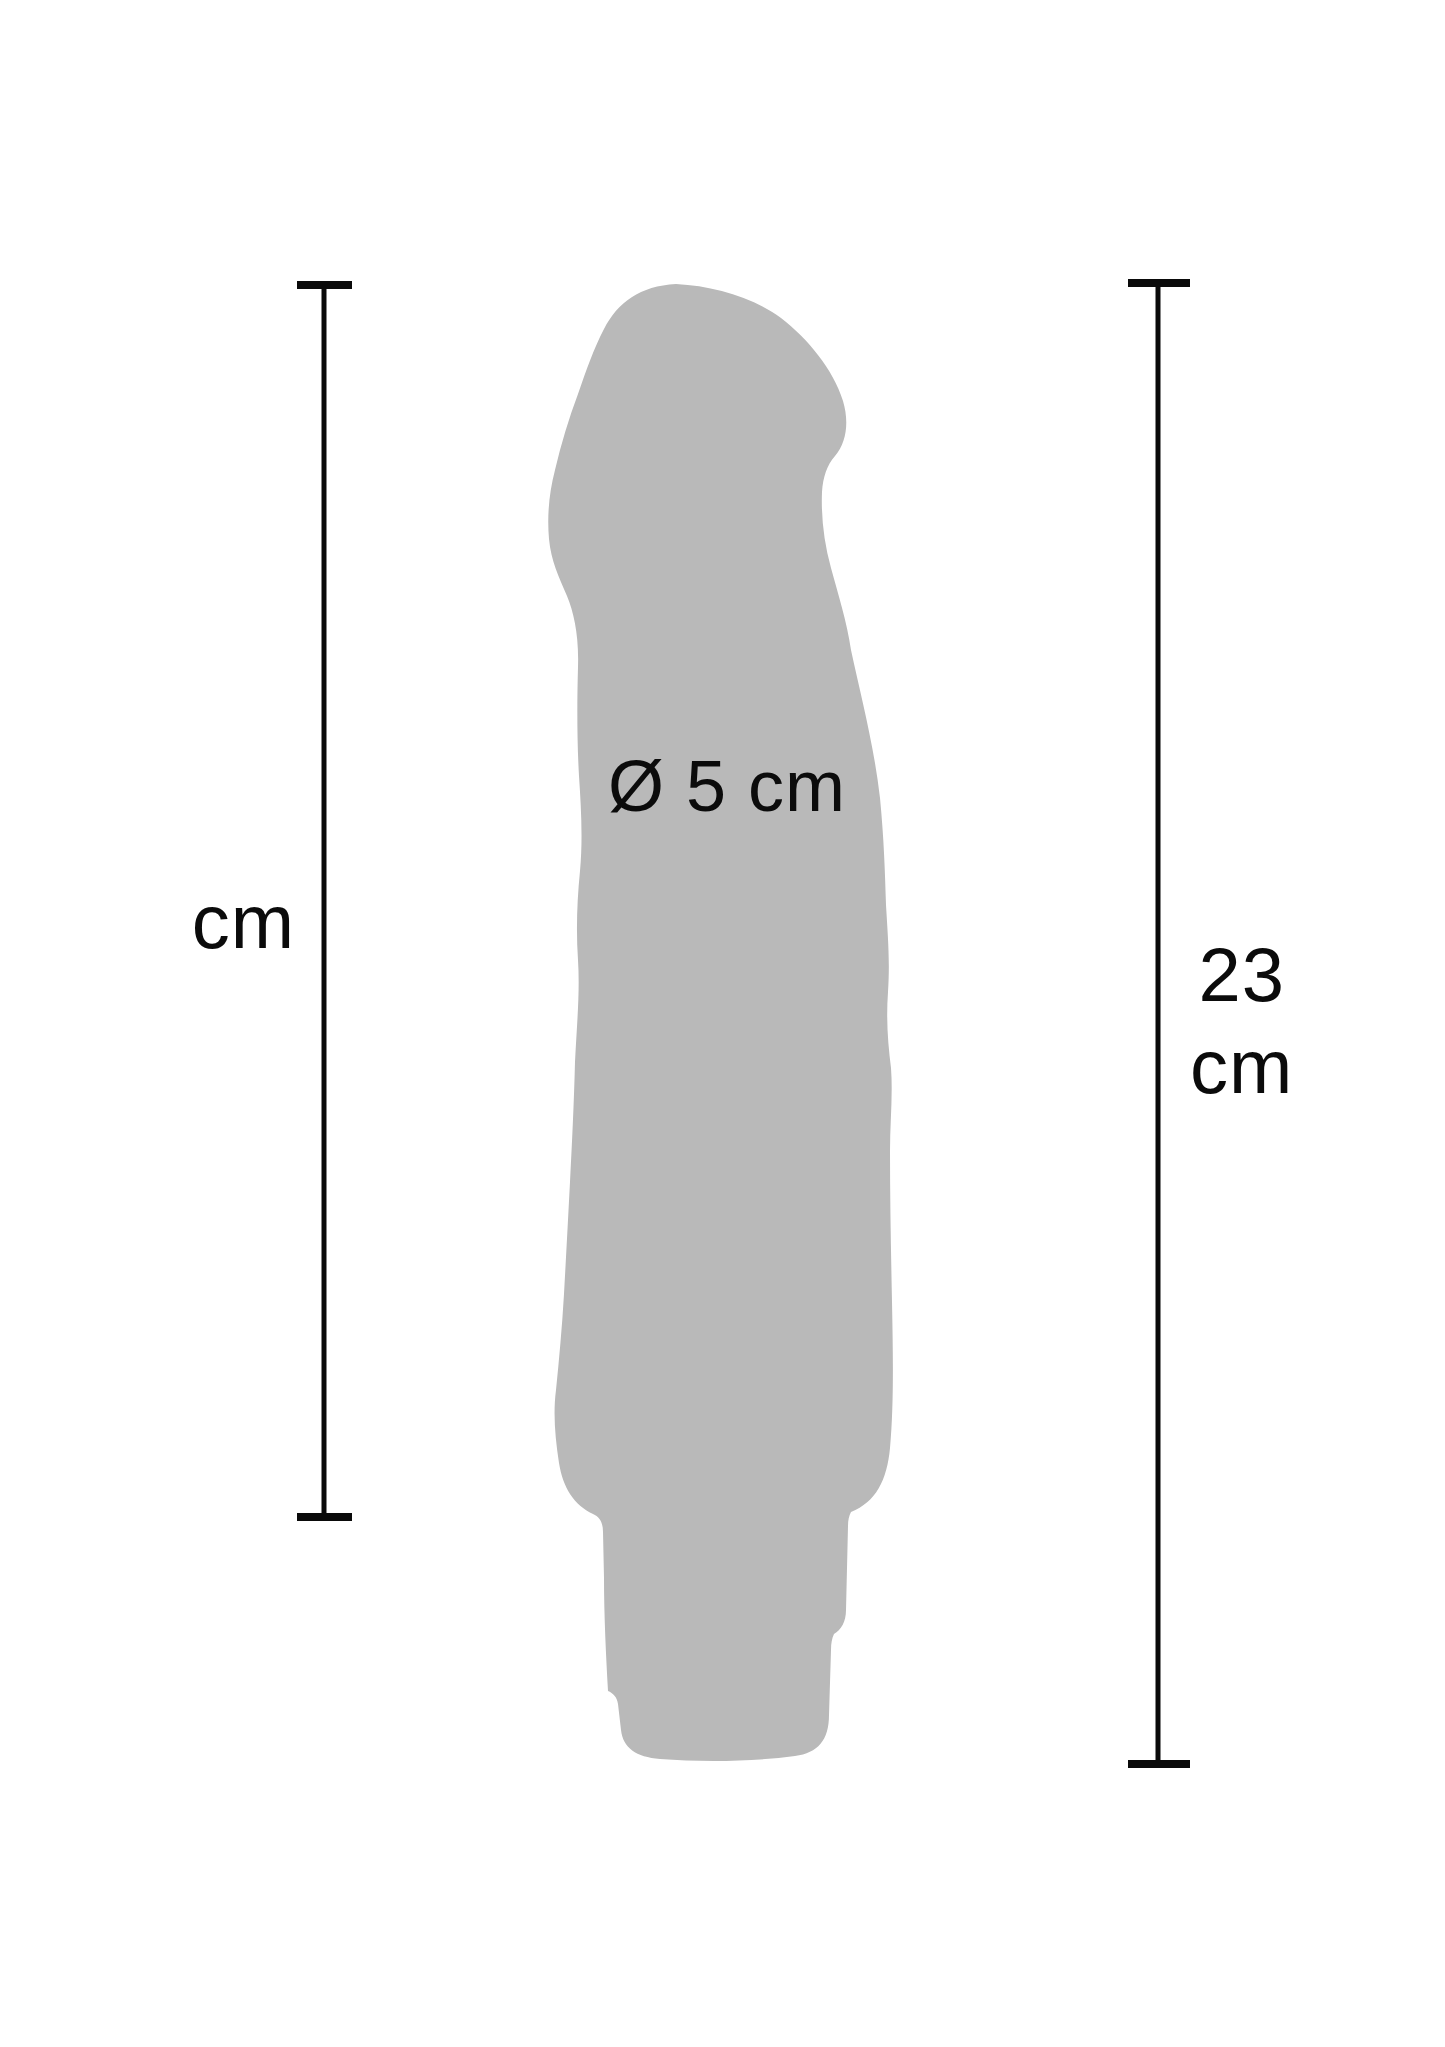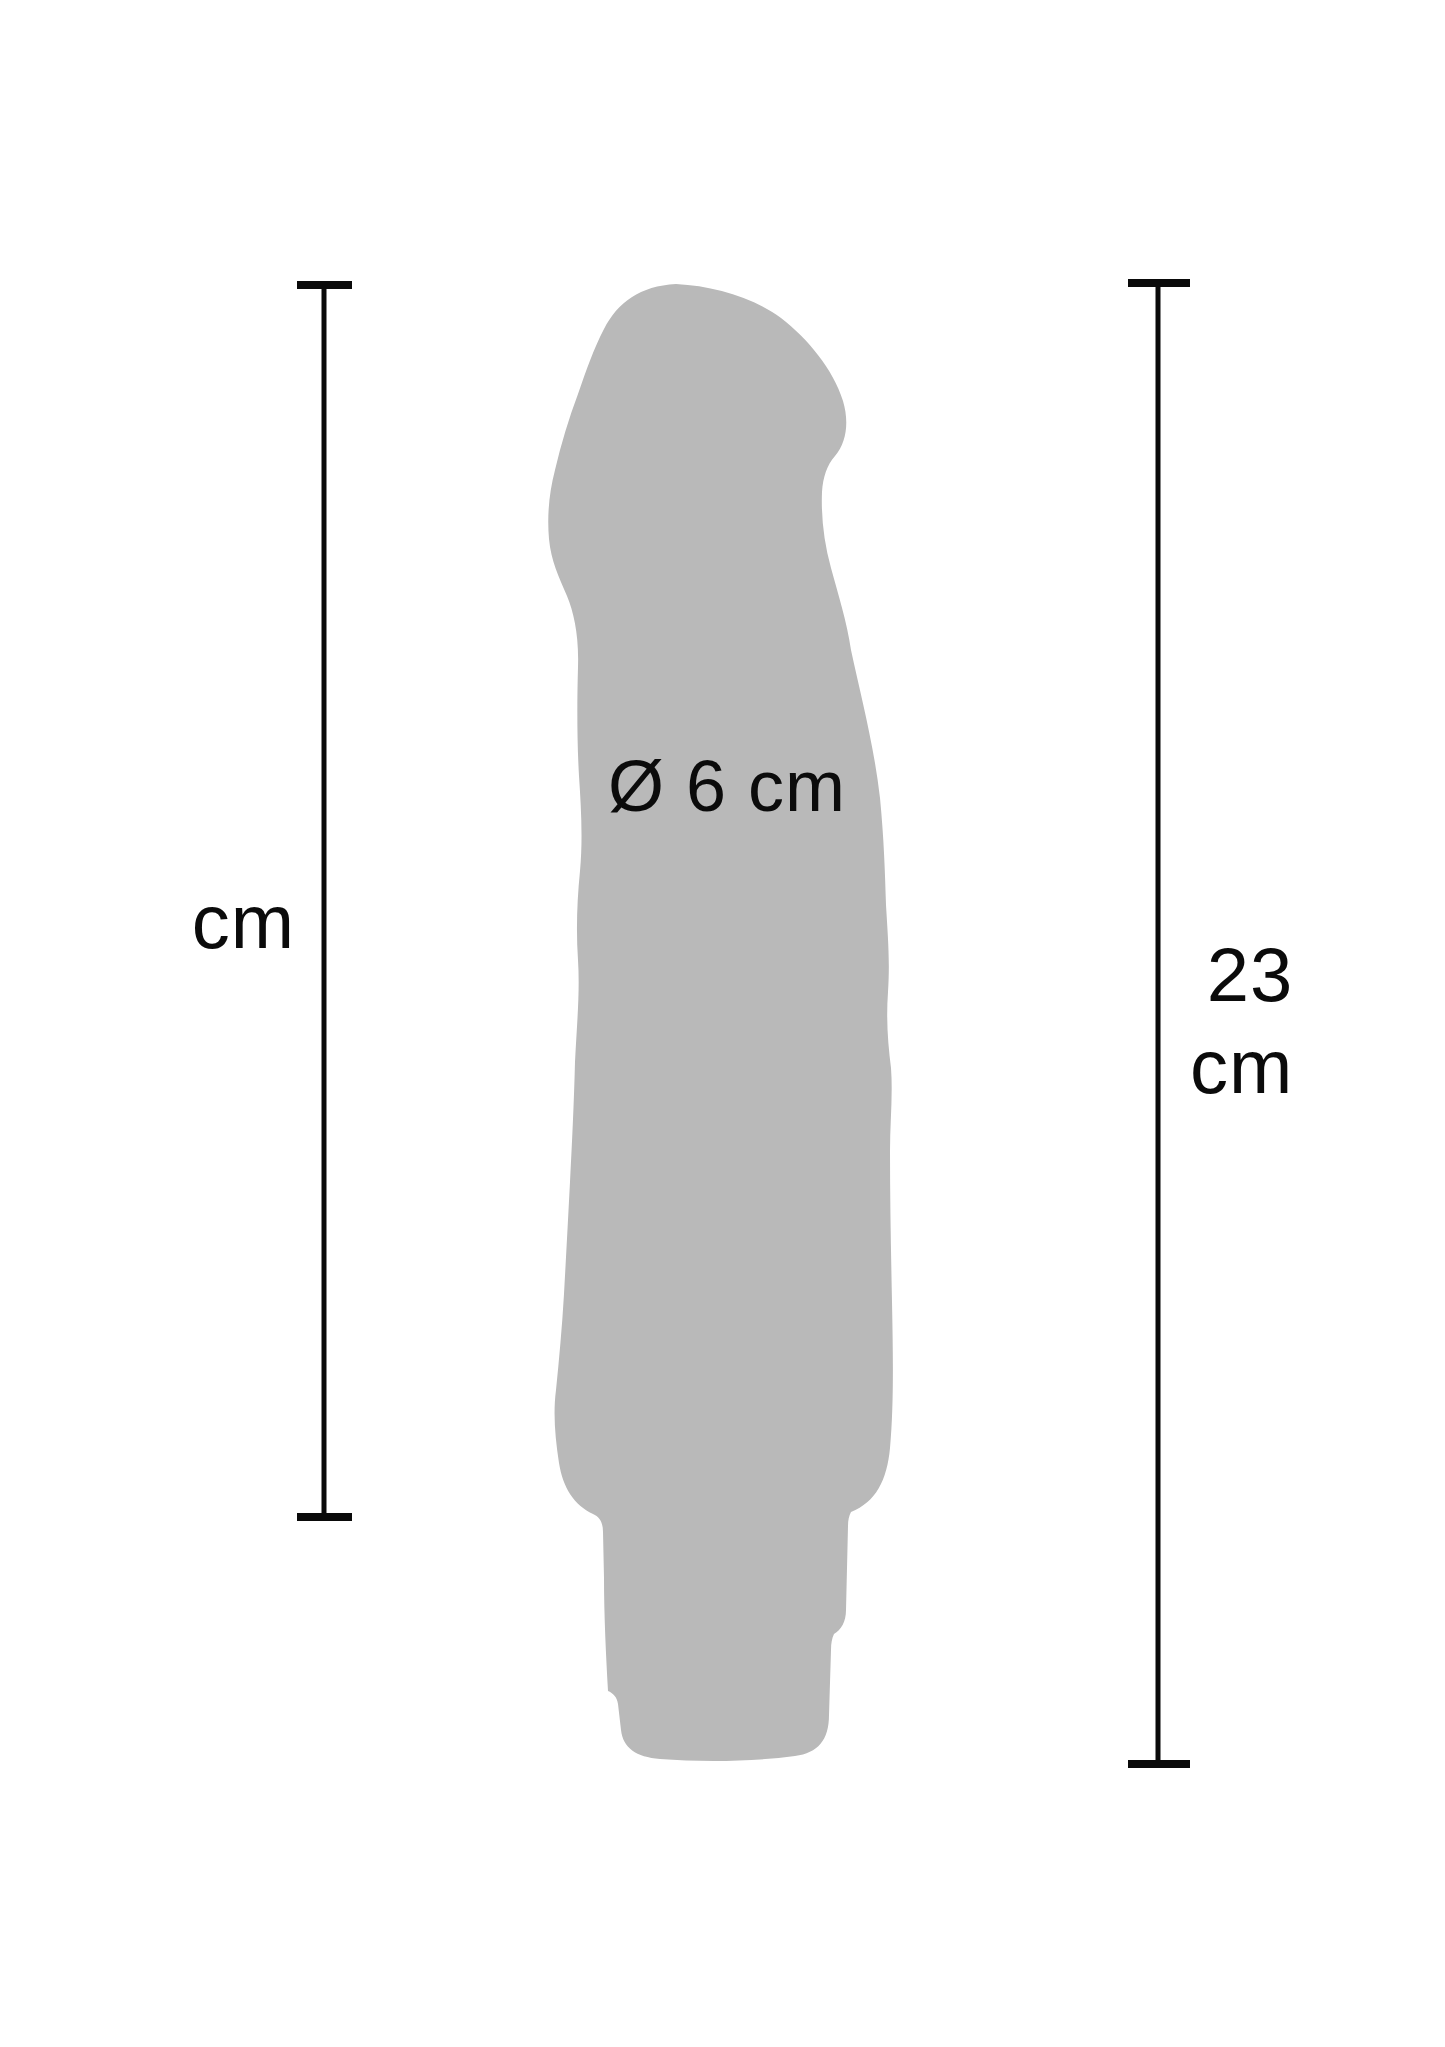--- a/index.html
+++ b/index.html
@@ -32,21 +32,21 @@
     white-space: nowrap;
   }
   .label-left {
     top: 876px;
     right: 1150px; 
     text-align: right;
   }
   .label-right {
     top: 929px;
     left: 1190px;
-    text-align: right;
+    text-align: center;
   }
   .label-dia {
     top: 743px;
     left: 727px;
     transform: translateX(-50%);
     font-size: 72px;
     line-height: 86px;
     text-align: center;
   }
 </style>
@@ -117,15 +117,15 @@
 
   <div class="label label-left">
     <div>cm</div>
   </div>
 
   <div class="label label-right">
     <div>23</div>
     <div>cm</div>
   </div>
 
-  <div class="label label-dia">Ø 6 cm</div>
+  <div class="label label-dia">Ø 5 cm</div>
 
 </div>
 
 </body></html>

